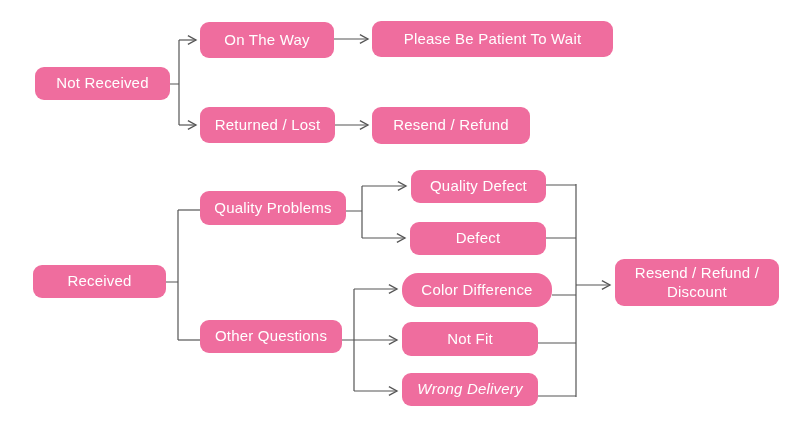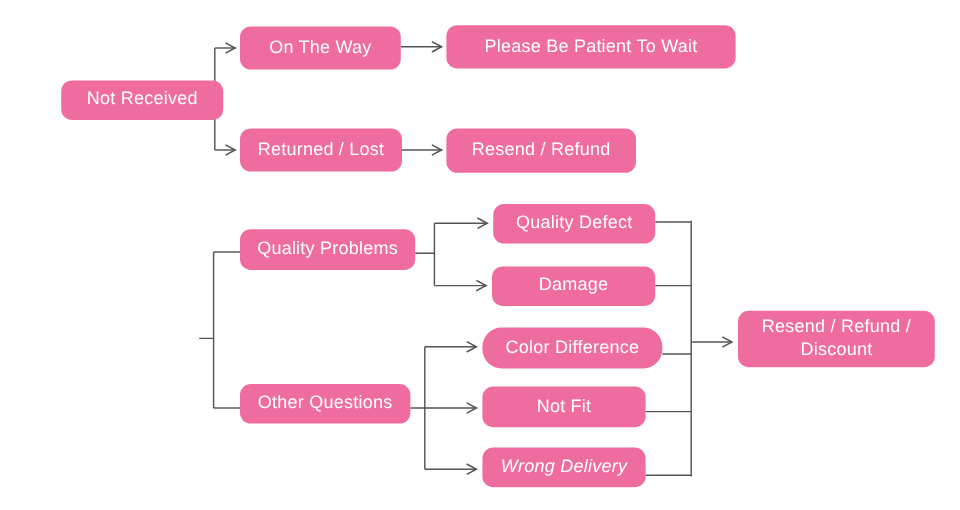--- a/index.html
+++ b/index.html
@@ -44,21 +44,21 @@
     display: flex;
     align-items: center;
     justify-content: center;
     text-align: center;
     font-size: 15px;
     line-height: 1.22;
     padding: 2px 6px;
     letter-spacing: 0.2px;
   }
   
-  .n-not-received            { left: 51px;  top: 67px;  width: 135px; height: 33px; }
+  .n-not-received            { left: 35px;  top: 67px;  width: 135px; height: 33px; }
   .n-on-the-way              { left: 200px; top: 22px;  width: 134px; height: 36px; }
   .n-please-wait             { left: 372px; top: 21px;  width: 241px; height: 36px; }
   .n-returned-lost           { left: 200px; top: 107px; width: 135px; height: 36px; }
   .n-resend-refund           { left: 372px; top: 107px; width: 158px; height: 37px; }
   .n-received                { left: 33px;  top: 265px; width: 133px; height: 33px; }
   .n-quality-problems        { left: 200px; top: 191px; width: 146px; height: 34px; text-align: center; }
   .n-other-questions         { left: 200px; top: 320px; width: 142px; height: 33px; }
   .n-quality-defect          { left: 411px; top: 170px; width: 135px; height: 33px; }
   .n-damage                  { left: 410px; top: 222px; width: 136px; height: 33px; }
   .n-color-difference        { left: 402px; top: 273px; width: 150px; height: 34px; border-radius: 16px; }
@@ -104,28 +104,29 @@
   <div class="node n-not-received">Not Received</div>
 
   <div class="node n-on-the-way">On The Way</div>
 
   <div class="node n-please-wait">Please Be Patient To Wait</div>
 
   <div class="node n-returned-lost">Returned / Lost</div>
 
   <div class="node n-resend-refund">Resend / Refund</div>
 
+  <div class="node n-received">Received</div>
 
   <div class="node n-quality-problems">Quality Problems</div>
 
   <div class="node n-quality-defect">Quality Defect</div>
 
   <div class="node n-other-questions">Other Questions</div>
 
-  <div class="node n-damage">Damage</div>
+  <div class="node n-damage">Defect</div>
 
   <div class="node n-color-difference">Color Difference</div>
 
   <div class="node n-not-fit">Not Fit</div>
 
   <div class="node n-wrong-delivery">Wrong Delivery</div>
 
   <div class="node n-resend-refund-discount">Resend / Refund / Discount</div>
 
 </div>

